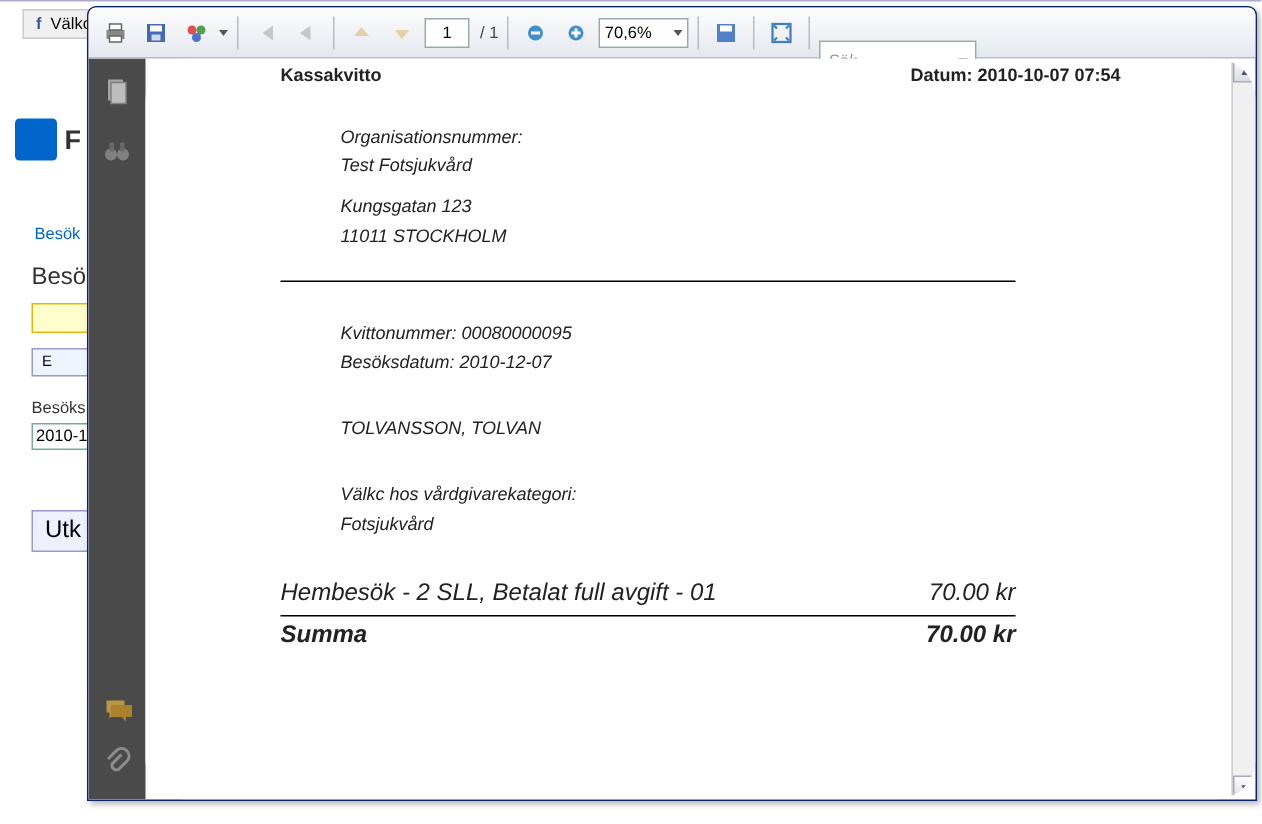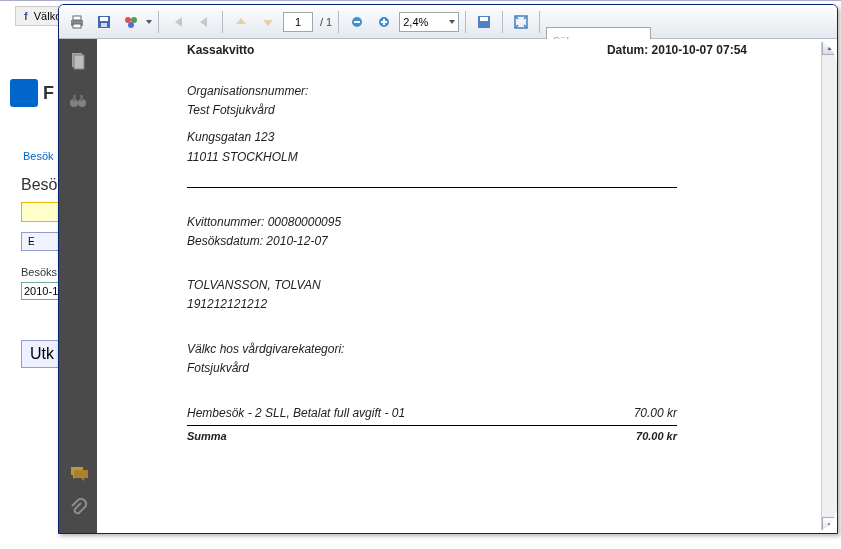--- a/index.html
+++ b/index.html
@@ -293,45 +293,45 @@
     .report-header {
       display: flex;
       justify-content: space-between;
       font-weight: bold;
       font-size: 12px;
       padding-top: 4px;
     }
     .block {
       margin-top: 25px;
     }
-    .italic { font-style: italic; }
+    .italic { font-style: italic; margin-left: 40px; }
     .report p {
       font-size: 12px;
       line-height: 1.6;
     }
     .hr1 {
       margin-top: 20px;
       border: none;
       border-top: 1px solid #000;
       width: 490px;
     }
     .line-row {
       display: flex;
       justify-content: space-between;
       width: 490px;
-      font-size: 12px;
+      font-size: 16px;
       font-style: italic;
       padding: 3px 0;
       text-align: right;
     }
     .sum-row {
       display: flex;
       justify-content: space-between;
       width: 490px;
-      font-size: 11px;
+      font-size: 16px;
       font-style: italic;
       font-weight: bold;
       border-top: 1px solid #000;
       padding-top: 4px;
       margin-top: 2px;
     }
   </style>
 </head>
 <body>
 
@@ -412,21 +412,21 @@
         </svg>
     </div>
     <div class="tb-btn">
       <svg width="14" height="14">
           <circle cx="7" cy="7" r="5" fill="#4090d0"></circle>
           <rect x="4" y="6" width="6" height="2" fill="#fff"></rect>
           <rect x="6" y="4" width="2" height="6" fill="#fff"></rect>
         </svg>
     </div>
     <div class="tb-zoom">
-      <span>2,4%</span>
+      <span>70,6%</span>
       <div class="triangle-down"></div>
     </div>
     <div class="tb-sep"></div>
     <div class="tb-btn">
       <svg width="16" height="16">
           <rect x="2" y="2" width="12" height="12" fill="#5080c8"></rect>
           <rect x="4" y="3" width="8" height="4" fill="#fff"></rect>
         </svg>
     </div>
     <div class="tb-sep"></div>
@@ -482,21 +482,20 @@
 
         <hr class="hr1">
 
         <div class="block">
           <p class="italic">Kvittonummer: 00080000095</p>
           <p class="italic">Besöksdatum: 2010-12-07</p>
         </div>
 
         <div class="block">
           <p class="italic">TOLVANSSON, TOLVAN</p>
-          <p class="italic">191212121212</p>
         </div>
 
         <div class="block">
           <p class="italic">Välkc hos vårdgivarekategori:</p>
           <p class="italic">Fotsjukvård</p>
         </div>
 
         <div class="block">
           <div class="line-row">
             <span>Hembesök - 2 SLL, Betalat full avgift - 01</span>

